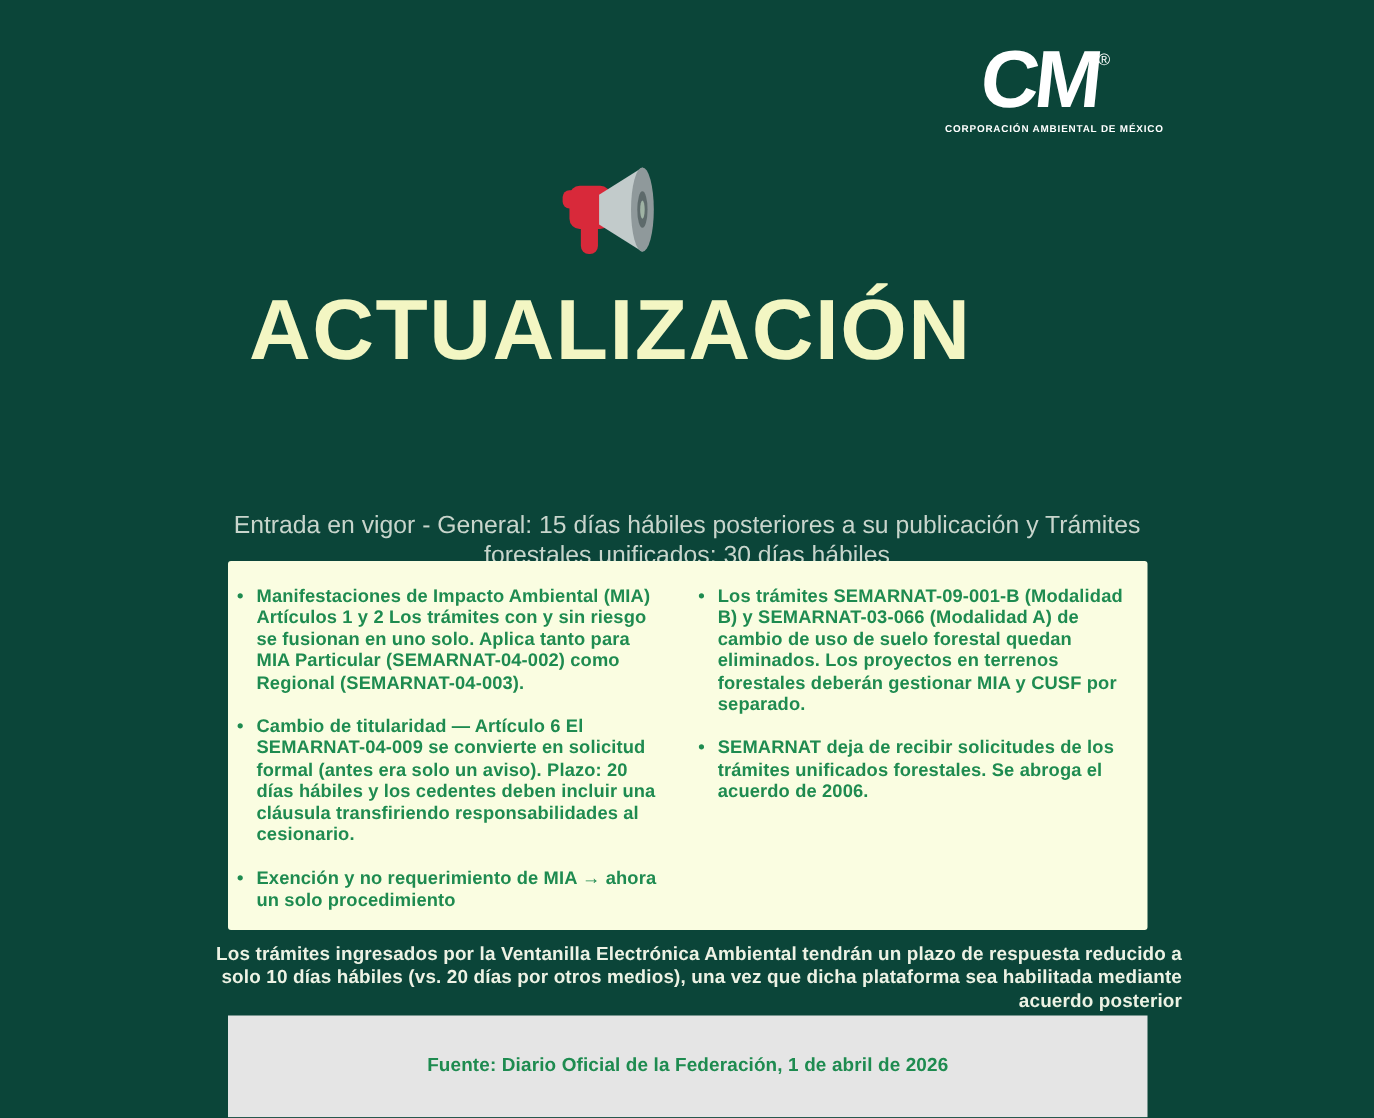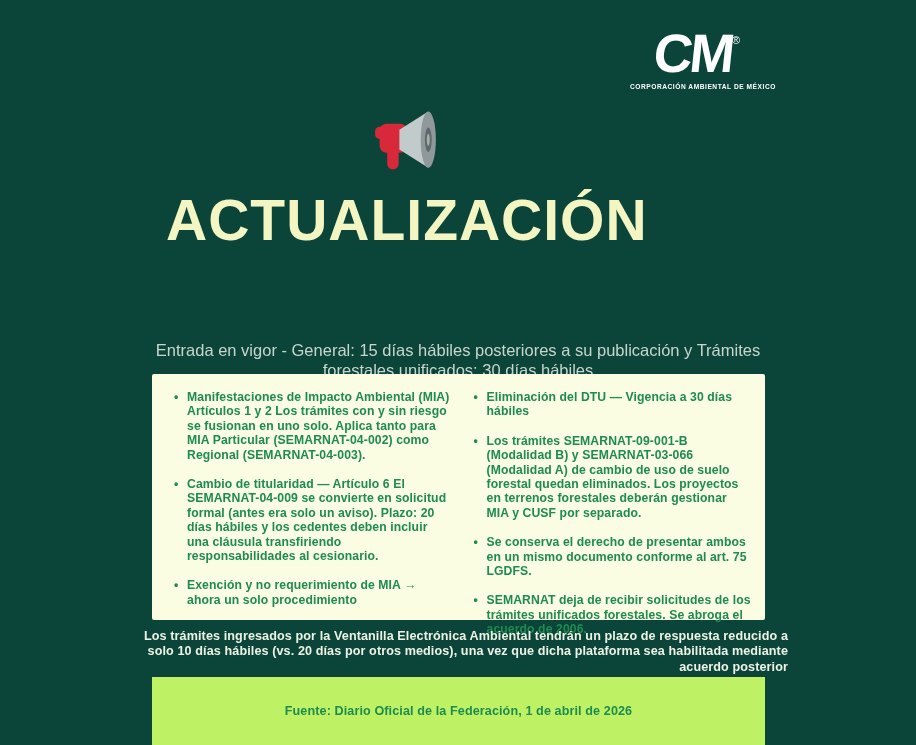--- a/index.html
+++ b/index.html
@@ -19,33 +19,33 @@
   .page-title{font-size:57px;font-weight:bold;color:#f3f6c3;letter-spacing:1px;line-height:1;}
   
   .headline{position:absolute;top:197px;left:178px;width:580px;
     font-size:26.5px;font-weight:bold;color:#e7f2e2;line-height:1.13;letter-spacing:0.2px;}
   
   .effective{position:absolute;top:340px;left:0;width:916px;text-align:center;}
   .effective-inner{display:inline-block;max-width:620px;font-size:16.5px;color:#c8d5cc;line-height:1.22;}
   
   .bullets-box{position:absolute;top:374px;left:152px;width:613px;height:246px;
     background:#fafde1;border-radius:2px;box-sizing:border-box;
-    display:flex;gap:22px;padding:16px 14px 10px 22px;}
+    display:flex;gap:22px;padding:16px 14px 10px 6px;}
   .bullet-col{flex:1;}
   ul.bullets{margin:0;padding:0;list-style:none;}
   ul.bullets li{position:relative;padding-left:13px;margin-bottom:15px;
     font-size:12.2px;font-weight:bold;color:#1e8b50;line-height:1.18;letter-spacing:0.1px;}
   ul.bullets li::before{content:"•";position:absolute;left:0;top:0;}
   
   .notice{position:absolute;top:629px;left:0;width:916px;text-align:center;}
   .notice-inner{display:inline-block;max-width:660px;font-size:12.6px;font-weight:bold;
     color:#edf2e4;line-height:1.22;letter-spacing:0.1px;text-align:right;}
   
   .source-band{position:absolute;top:677px;left:152px;width:613px;height:68px;
-    background:#bef264;box-sizing:border-box;text-align:center;padding-top:24px;}
+    background:#e5e5e5;box-sizing:border-box;text-align:center;padding-top:24px;}
   .source-text{font-size:12.6px;font-weight:bold;color:#1e8b50;letter-spacing:0.1px;}
 </style>
 </head>
 <body>
 
 <div class="canvas">
 
   <div class="logo">
     <div>
       <span class="logo-mark">CM</span><span class="logo-reg">®</span>
@@ -74,23 +74,21 @@
   <div class="bullets-box">
     <div class="bullet-col">
       <ul class="bullets">
         <li>Manifestaciones de Impacto Ambiental (MIA)  Artículos 1 y 2 Los trámites con y sin riesgo se fusionan en uno solo. Aplica tanto para MIA Particular (SEMARNAT-04-002) como Regional (SEMARNAT-04-003).</li>
         <li>Cambio de titularidad — Artículo 6 El SEMARNAT-04-009 se convierte en solicitud formal (antes era solo un aviso). Plazo: 20 días hábiles y los cedentes deben incluir una cláusula transfiriendo responsabilidades al cesionario.</li>
         <li>Exención y no requerimiento de MIA → ahora un solo procedimiento</li>
       </ul>
     </div>
     <div class="bullet-col">
       <ul class="bullets">
-        <li>Eliminación del DTU — Vigencia a 30 días hábiles</li>
         <li>Los trámites SEMARNAT-09-001-B (Modalidad B) y SEMARNAT-03-066 (Modalidad A) de cambio de uso de suelo forestal quedan eliminados. Los proyectos en terrenos forestales deberán gestionar MIA y CUSF por separado.</li>
-        <li>Se conserva el derecho de presentar ambos en un mismo documento conforme al art. 75 LGDFS.</li>
         <li>SEMARNAT deja de recibir solicitudes de los trámites unificados forestales. Se abroga el acuerdo de 2006.</li>
       </ul>
     </div>
   </div>
 
   <div class="notice">
     <span class="notice-inner">Los trámites ingresados por la Ventanilla Electrónica Ambiental tendrán un plazo de respuesta reducido a solo 10 días hábiles (vs. 20 días por otros medios), una vez que dicha plataforma sea habilitada mediante acuerdo posterior</span>
   </div>
 
   <div class="source-band">

